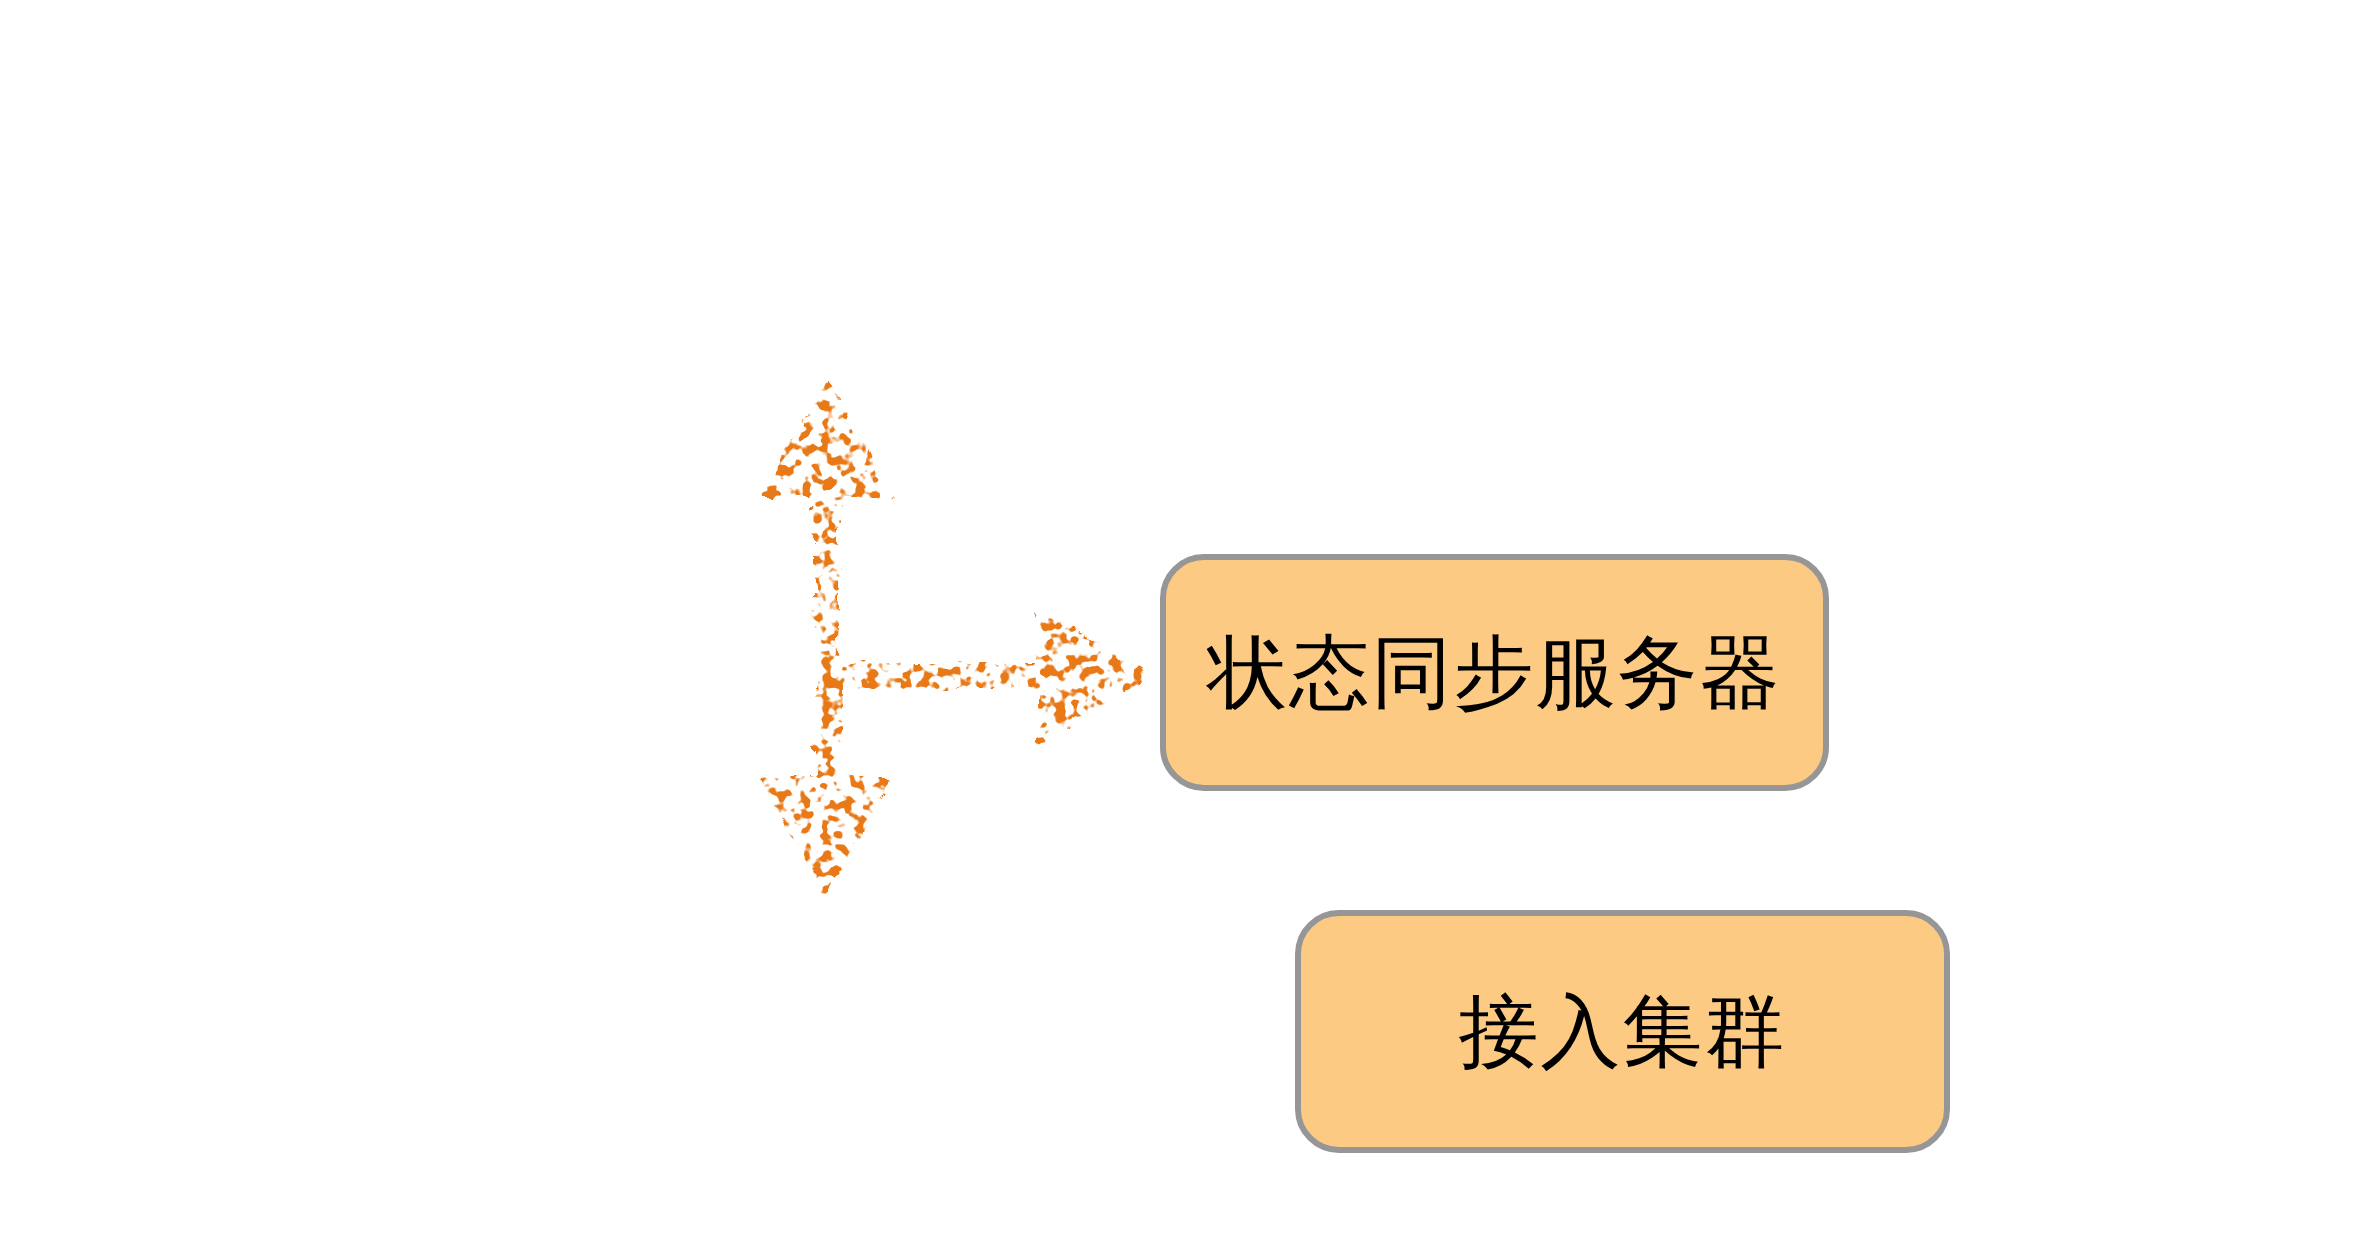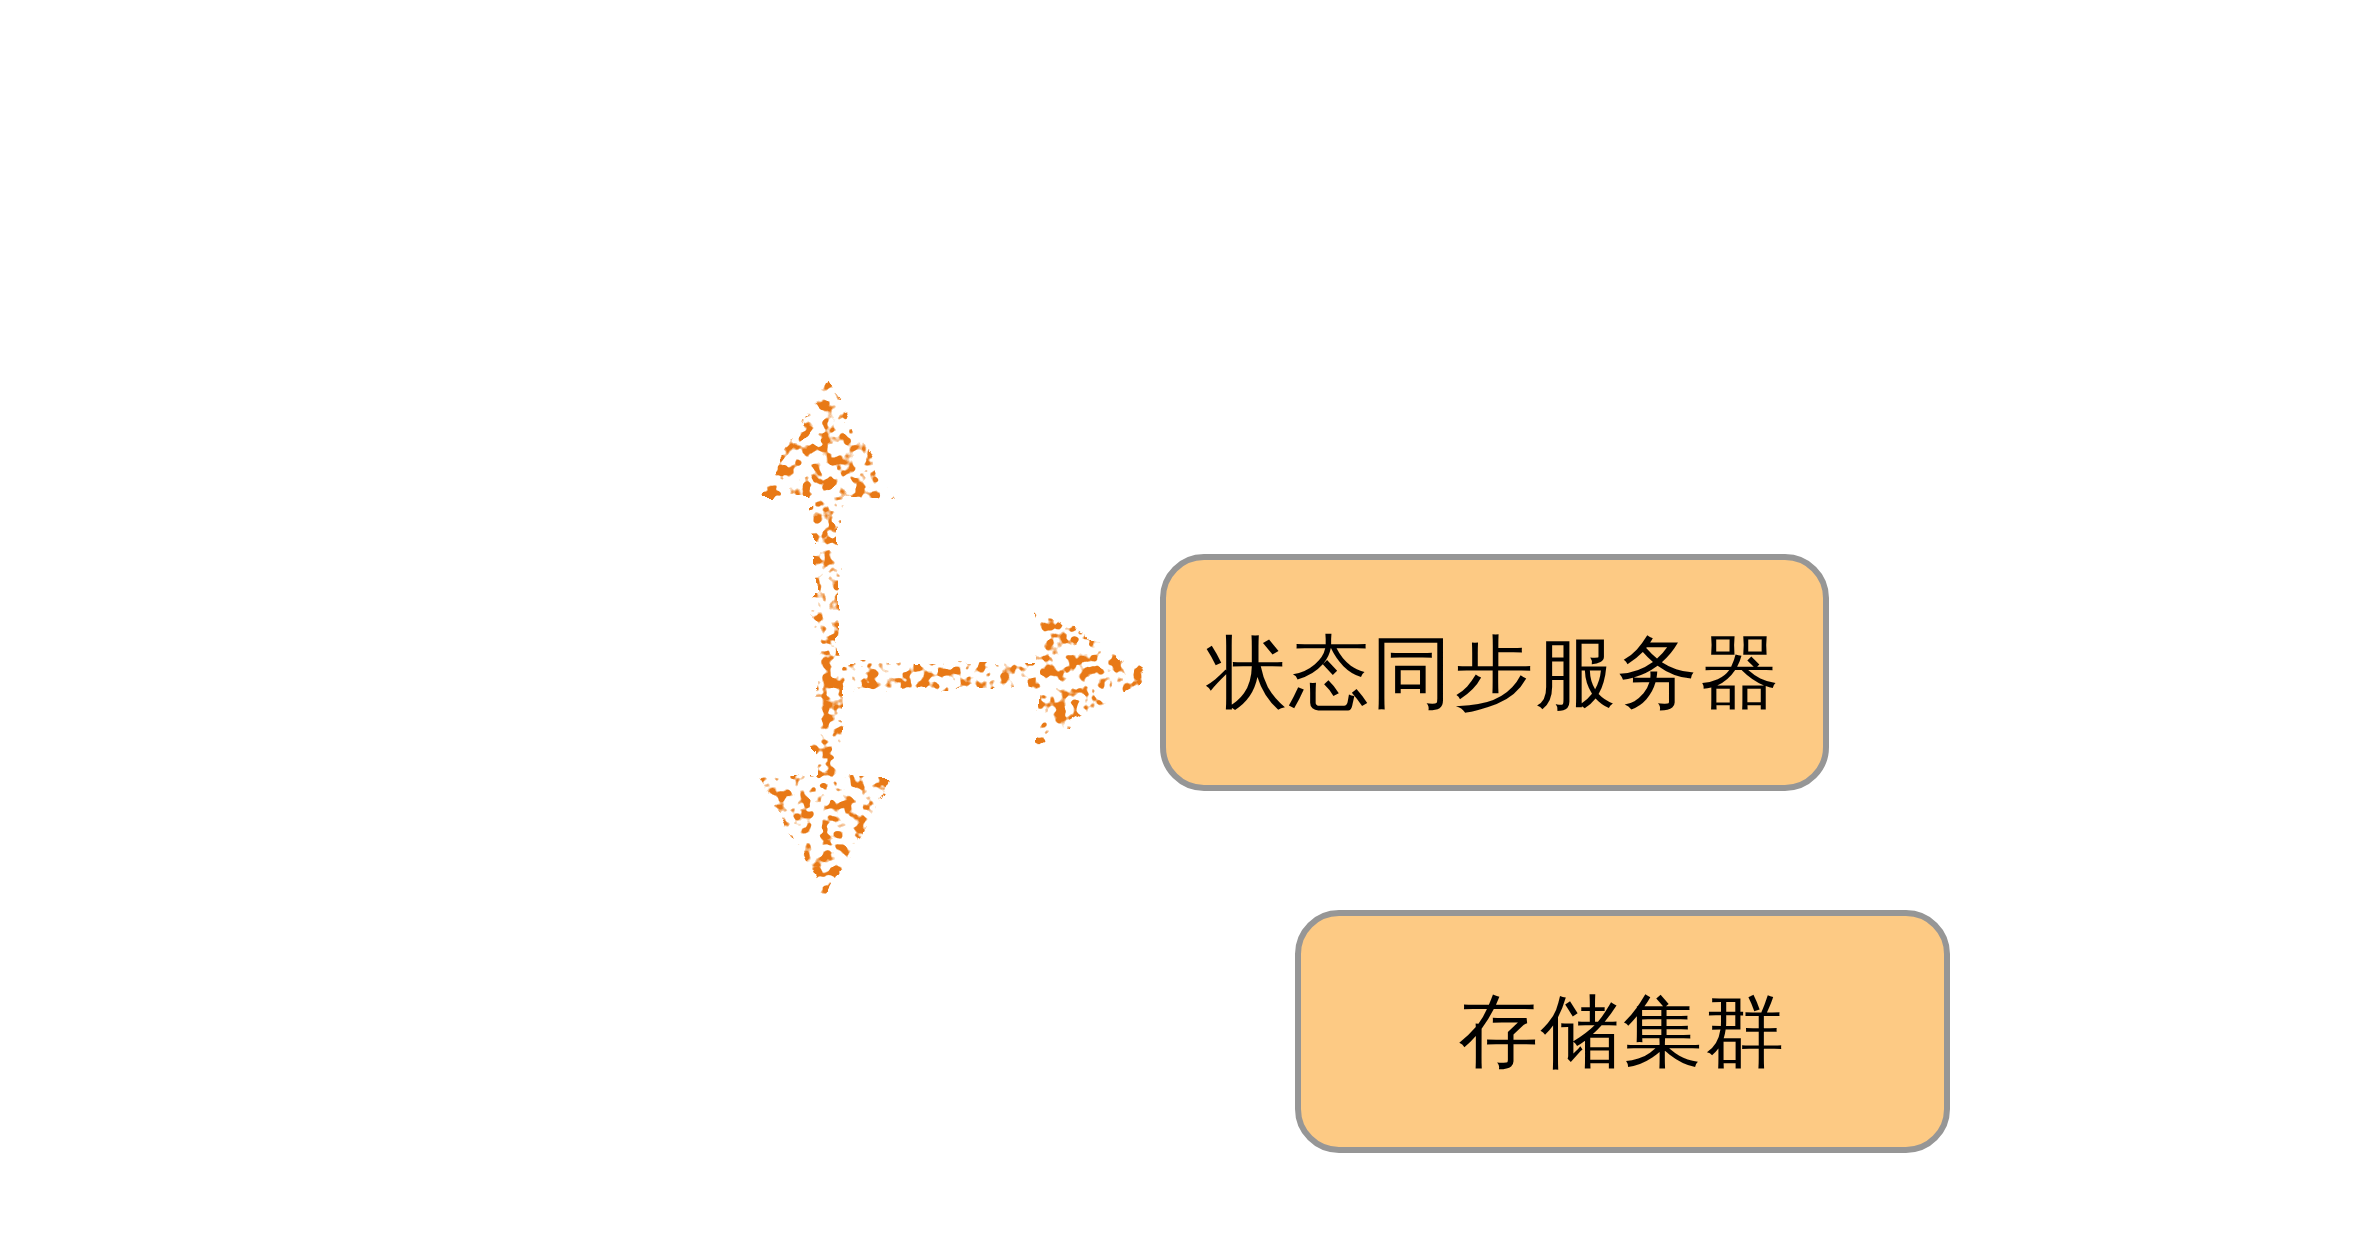--- a/index.html
+++ b/index.html
@@ -59,21 +59,21 @@
 
 <div class="canvas">
 
 
   <div class="node" id="node-sync">
     <span class="node-label">状态同步服务器</span>
   </div>
 
 
   <div class="node" id="node-longconn">
-    <span class="node-label">存储集群</span>
+    <span class="node-label">接入集群</span>
   </div>
 
   <svg class="arrow-svg" viewBox="0 0 2371 1259" xmlns="http://www.w3.org/2000/svg">
     <defs>
       <filter id="crayon" x="-20%" y="-20%" width="140%" height="140%">
         <feTurbulence type="turbulence" baseFrequency="0.022 0.022" numOctaves="3" seed="5" result="warp"></feTurbulence>
         <feDisplacementMap in="SourceGraphic" in2="warp" scale="16" xChannelSelector="R" yChannelSelector="G" result="rough"></feDisplacementMap>
         <feTurbulence type="fractalNoise" baseFrequency="0.09" numOctaves="2" seed="11" result="grain"></feTurbulence>
         <feColorMatrix in="grain" type="matrix" values="0 0 0 0 0  0 0 0 0 0  0 0 0 0 0  9 0 0 -6.6 0" result="holes"></feColorMatrix>
         <feComposite in="rough" in2="holes" operator="out"></feComposite>

